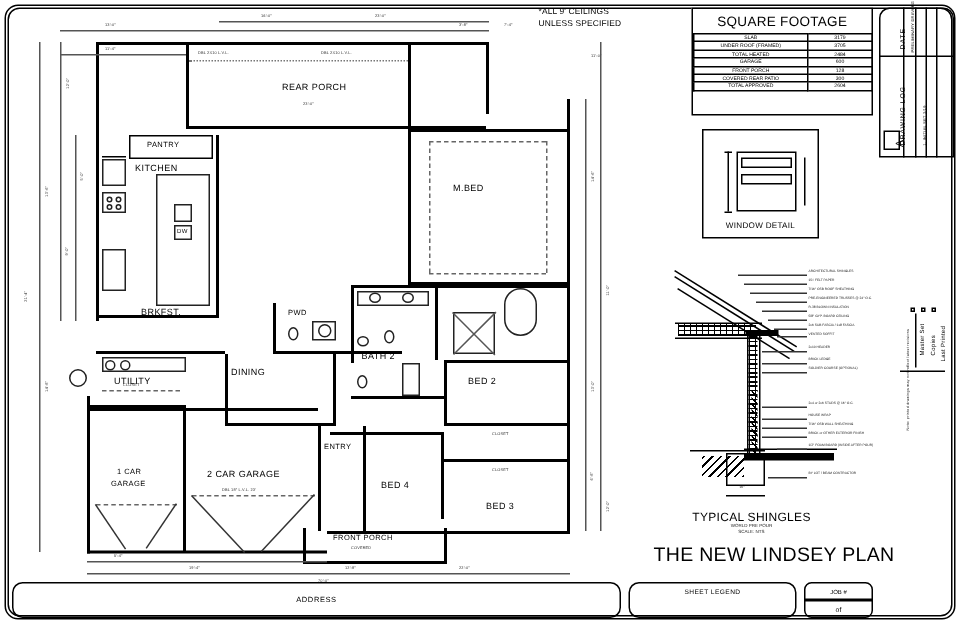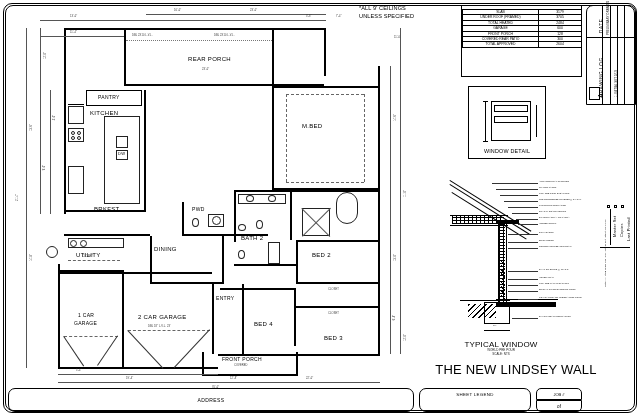--- a/index.html
+++ b/index.html
@@ -90,20 +90,21 @@
 
   <div id="frame"></div>
   <div id="frameInner"></div>
 
   <div id="ceilnote">
     <div>*ALL 9' CEILINGS</div>
     <div>UNLESS SPECIFIED</div>
   </div>
 
   <div id="sqft">
+    <div class="hdr">SQUARE FOOTAGE</div>
     <table>
         <tbody id="sqftBody">
           <tr>
             <td class="lbl">SLAB</td>
             <td class="val">3179</td>
           </tr>
           <tr>
             <td class="lbl">UNDER ROOF (FRAMED)</td>
             <td class="val">3705</td>
           </tr>
@@ -200,26 +201,26 @@
     <div class="note" style="left:99px;top:110px;">7/16" OSB WALL SHEATHING</div>
     <div class="note" style="left:99px;top:116px;">BRICK or OTHER EXTERIOR FINISH</div>
 
     <div class="leader" style="left:78px;top:127px;width:20px;"></div>
     <div class="note" style="left:99px;top:124px;">1/2" FOAM BOARD (INSIDE AFTER POUR)</div>
     <div class="leader" style="left:72px;top:146px;width:26px;"></div>
     <div class="note" style="left:99px;top:143px;">BY LOT / BEAM CONTRACTOR</div>
   </div>
 
   <div id="secttitle">
-    <div class="t">TYPICAL WINDOW</div>
+    <div class="t">TYPICAL SHINGLES</div>
     <div class="s">WORLD PRE POUR</div>
     <div class="s">SCALE: NTS</div>
   </div>
 
-  <div id="planname">THE NEW LINDSEY WALL</div>
+  <div id="planname">THE NEW LINDSEY PLAN</div>
 
   <div id="addrbox">
     <span>ADDRESS</span>
   </div>
   <div id="legbox">
     <span>SHEET LEGEND</span>
   </div>
   <div id="jobbox">
     <span>JOB #</span>
   </div>

